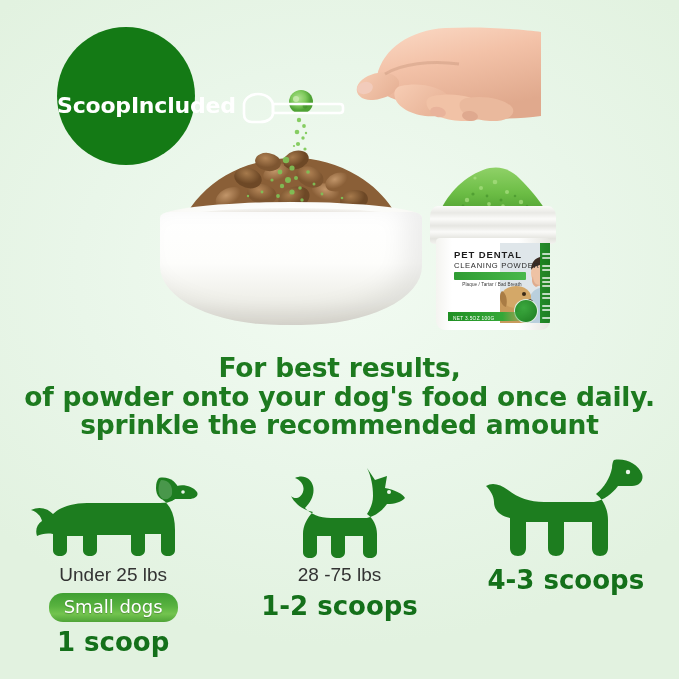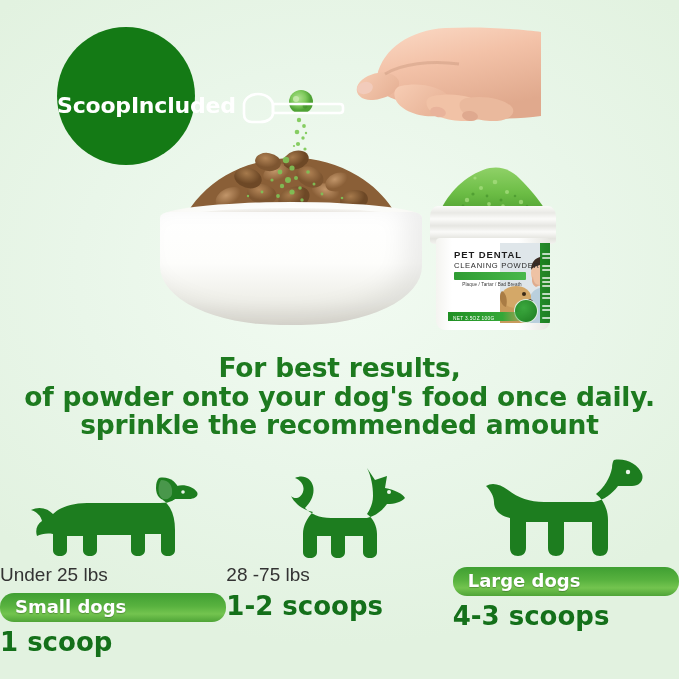--- a/index.html
+++ b/index.html
@@ -284,20 +284,21 @@
     left: 0;
     top: 448px;
     width: 679px;
     height: 215px;
     display: flex;
   }
   .dose-col {
     flex: 1 1 33.333%;
     display: flex;
     flex-direction: column;
+    align-items: center;
   }
   .dog-art {
     height: 112px;
     display: flex;
     align-items: flex-end;
     justify-content: center;
   }
   .dose-weight {
     color: #333333;
     font-size: 19px;
@@ -305,21 +306,21 @@
     margin-top: 4px;
     font-family: "Liberation Sans", sans-serif;
     white-space: nowrap;
   }
   .dose-pill {
     margin-top: 7px;
     padding: 4px 15px 5px;
     border-radius: 14px;
     background: linear-gradient(180deg, #3f9f32 0%, #58b23f 45%, #73c44f 72%, #4fa437 100%);
     color: #ffffff;
-    font-weight: bold;
+    font-weight: normal;
     font-size: 18px;
     line-height: 20px;
     font-family: "DejaVu Sans", sans-serif;
     text-shadow: 0 1px 1px rgba(0,0,0,0.25);
     white-space: nowrap;
   }
   .dose-amount {
     margin-top: 8px;
     color: #14701a;
     font-weight: bold;
@@ -617,17 +618,16 @@
 
     <div class="dose-col">
       <div class="dog-art">
         <svg width="160" height="108" viewBox="0 0 160 108">
           <g fill="#1d7d1f">
             <path d="M 128 8 C 140 6 152 12 156 22 C 158 28 154 34 146 34 L 132 34 C 126 42 118 48 108 50 L 58 50 C 44 50 32 46 22 38 C 14 32 6 30 0 34 C 4 38 8 44 8 50 C 8 58 14 64 24 66 L 24 96 C 24 101 27 104 32 104 C 37 104 40 101 40 96 L 40 70 L 62 70 L 62 96 C 62 101 65 104 70 104 C 75 104 78 101 78 96 L 78 70 L 106 70 L 106 96 C 106 101 109 104 114 104 C 119 104 122 101 122 96 L 122 68 C 122 58 118 48 110 42 C 118 36 124 26 126 16 C 126 12 127 9 128 8 Z"></path>
           </g>
           <circle cx="142" cy="20" r="2.2" fill="#eaf6ea"></circle>
         </svg>
       </div>
-      <div class="dose-pill">Large dogs</div>
       <div class="dose-amount">4-3 scoops</div>
     </div>
   </div>
 </div>
 
 </body></html>

